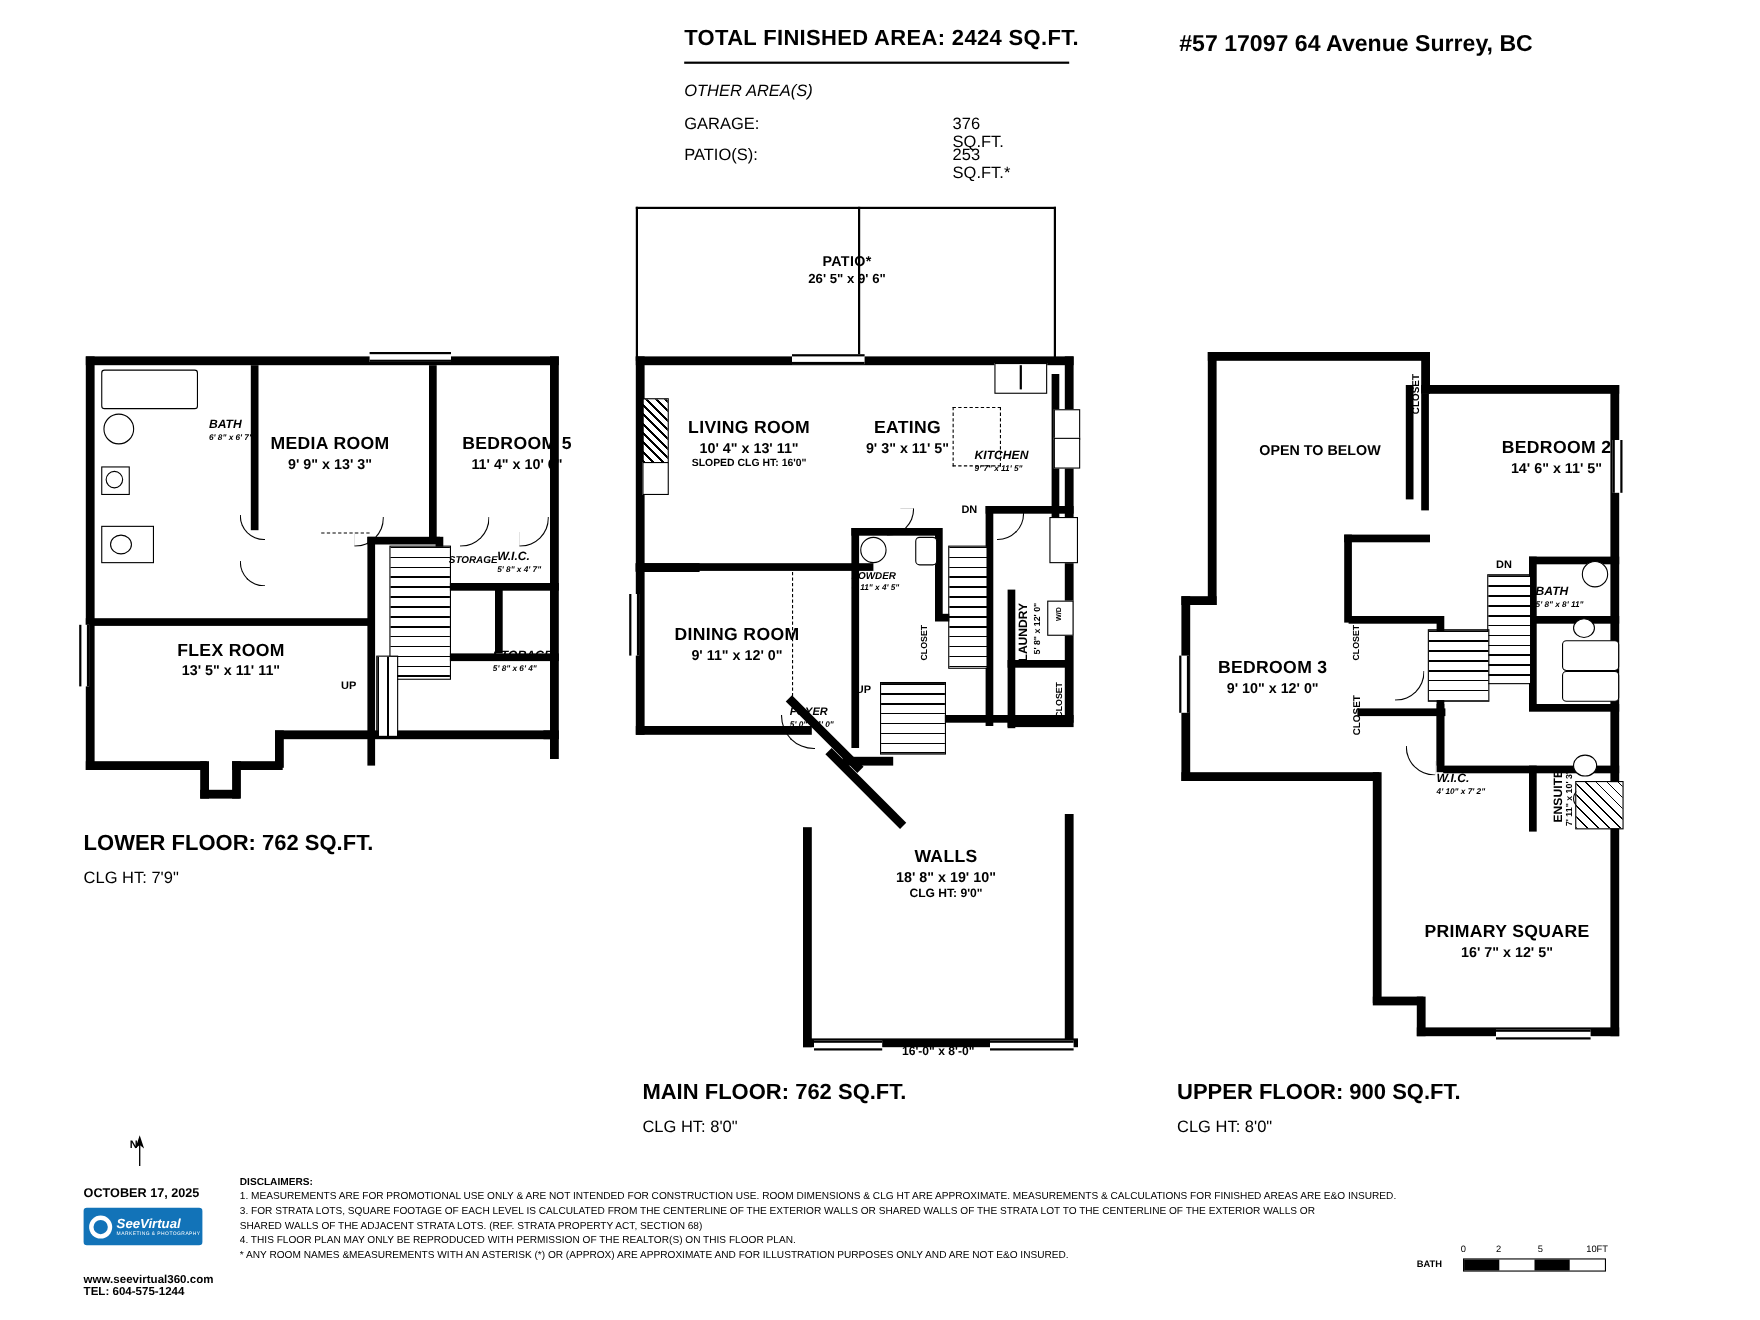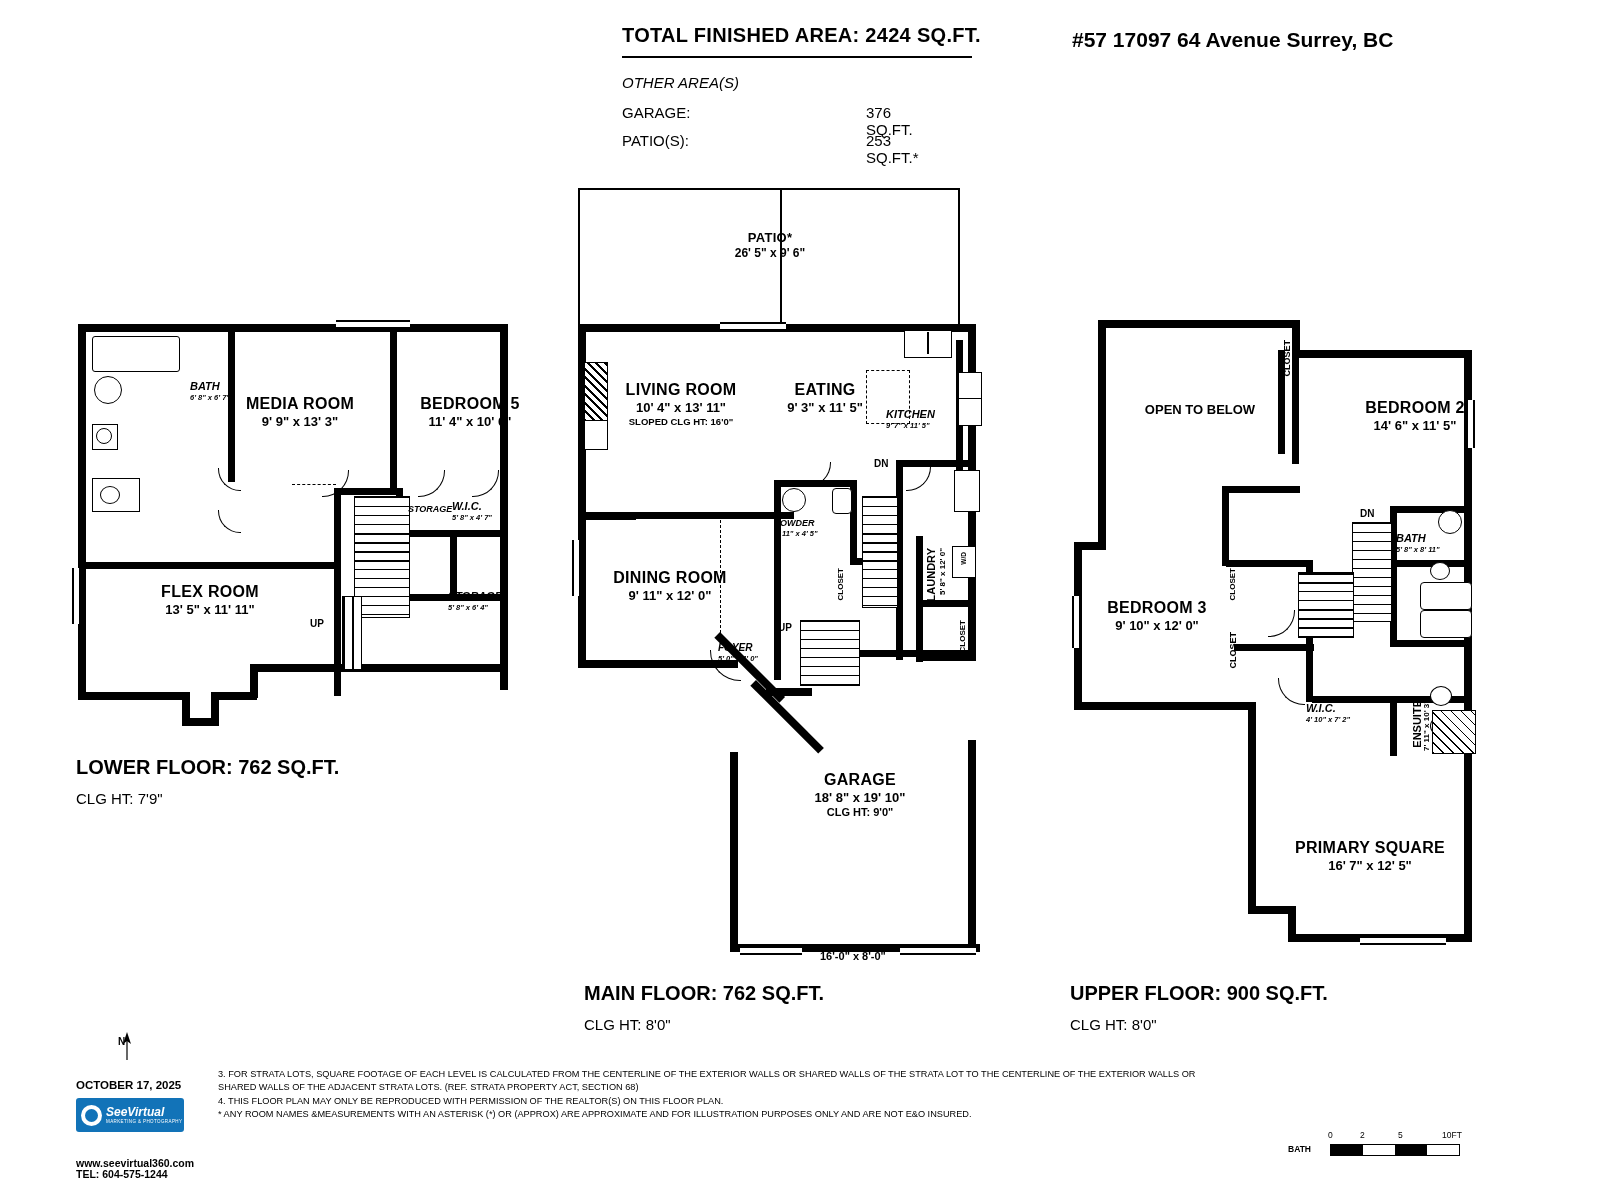--- a/index.html
+++ b/index.html
@@ -252,21 +252,21 @@
   <div class="abs vert" style="left:368px;top:368px;width:14px;font-size:8px;font-weight:bold;">5' 8" x 12' 0"</div>
   <div class="room" style="left:20px;top:388px;width:160px;">
     <div class="nm" style="font-size:16px;">DINING ROOM</div>
     <div class="dim" style="font-size:13px;">9' 11" x 12' 0"</div>
   </div>
   <div class="tiny" style="left:148px;top:462px;width:70px;">
     <div class="nm" style="font-size:10px;">FOYER</div>
     <div class="dim">5' 0" x 4' 0"</div>
   </div>
   <div class="room" style="left:200px;top:590px;width:180px;">
-    <div class="nm" style="font-size:16px;">GARAGE</div>
+    <div class="nm" style="font-size:16px;">WALLS</div>
     <div class="dim" style="font-size:13px;">18' 8" x 19' 10"</div>
     <div class="note" style="font-size:11px;">CLG HT: 9'0"</div>
   </div>
   <div class="lbl-sm" style="left:250px;top:770px;font-size:11px;">16'-0" x 8'-0"</div>
   <div class="lbl-md" style="left:304px;top:278px;">DN</div>
   <div class="lbl-md" style="left:208px;top:442px;">UP</div>
   <div class="abs vert lbl-sm" style="left:266px;top:388px;">CLOSET</div>
   <div class="abs vert lbl-sm" style="left:388px;top:440px;">CLOSET</div>
   <div class="abs vert" style="left:390px;top:372px;font-size:6.5px;font-weight:bold;">W/D</div>
 </div>
@@ -352,20 +352,22 @@
   </div>
   <div class="abs vert lbl-sm" style="left:222px;top:30px;font-size:9px;">CLOSET</div>
   <div class="abs vert lbl-sm" style="left:168px;top:258px;font-size:8px;">CLOSET</div>
   <div class="abs vert lbl-sm" style="left:168px;top:322px;font-size:9px;">CLOSET</div>
   <div class="lbl-md" style="left:300px;top:198px;">DN</div>
 </div>
 <div class="abs floor-ttl" style="left:1070px;top:982px;">UPPER FLOOR: 900 SQ.FT.</div>
 <div class="abs floor-sub" style="left:1070px;top:1016px;">CLG HT: 8'0"</div>
 
 <div class="abs" id="disclaimers">
+  <div id="disc-ttl">DISCLAIMERS:</div>
+  <div>1. MEASUREMENTS ARE FOR PROMOTIONAL USE ONLY &amp; ARE NOT INTENDED FOR CONSTRUCTION USE. ROOM DIMENSIONS &amp; CLG HT ARE APPROXIMATE. MEASUREMENTS &amp; CALCULATIONS FOR FINISHED AREAS ARE E&amp;O INSURED.</div>
   <div>3. FOR STRATA LOTS, SQUARE FOOTAGE OF EACH LEVEL IS CALCULATED FROM THE CENTERLINE OF THE EXTERIOR WALLS OR SHARED WALLS OF THE STRATA LOT TO THE CENTERLINE OF THE EXTERIOR WALLS OR</div>
   <div>SHARED WALLS OF THE ADJACENT STRATA LOTS. (REF. STRATA PROPERTY ACT, SECTION 68)</div>
   <div>4. THIS FLOOR PLAN MAY ONLY BE REPRODUCED WITH PERMISSION OF THE REALTOR(S) ON THIS FLOOR PLAN.</div>
   <div>* ANY ROOM NAMES  &amp;MEASUREMENTS WITH AN ASTERISK (*) OR (APPROX) ARE APPROXIMATE AND FOR ILLUSTRATION PURPOSES ONLY AND ARE NOT E&amp;O INSURED.</div>
 </div>
 
 <div class="abs" id="compass">
   <svg width="30" height="34" viewBox="0 0 30 34">
     <polygon points="15,2 11,14 15,11 19,14" fill="#000"></polygon>
     <line x1="15" y1="11" x2="15" y2="30" stroke="#000" stroke-width="1.2"></line>

